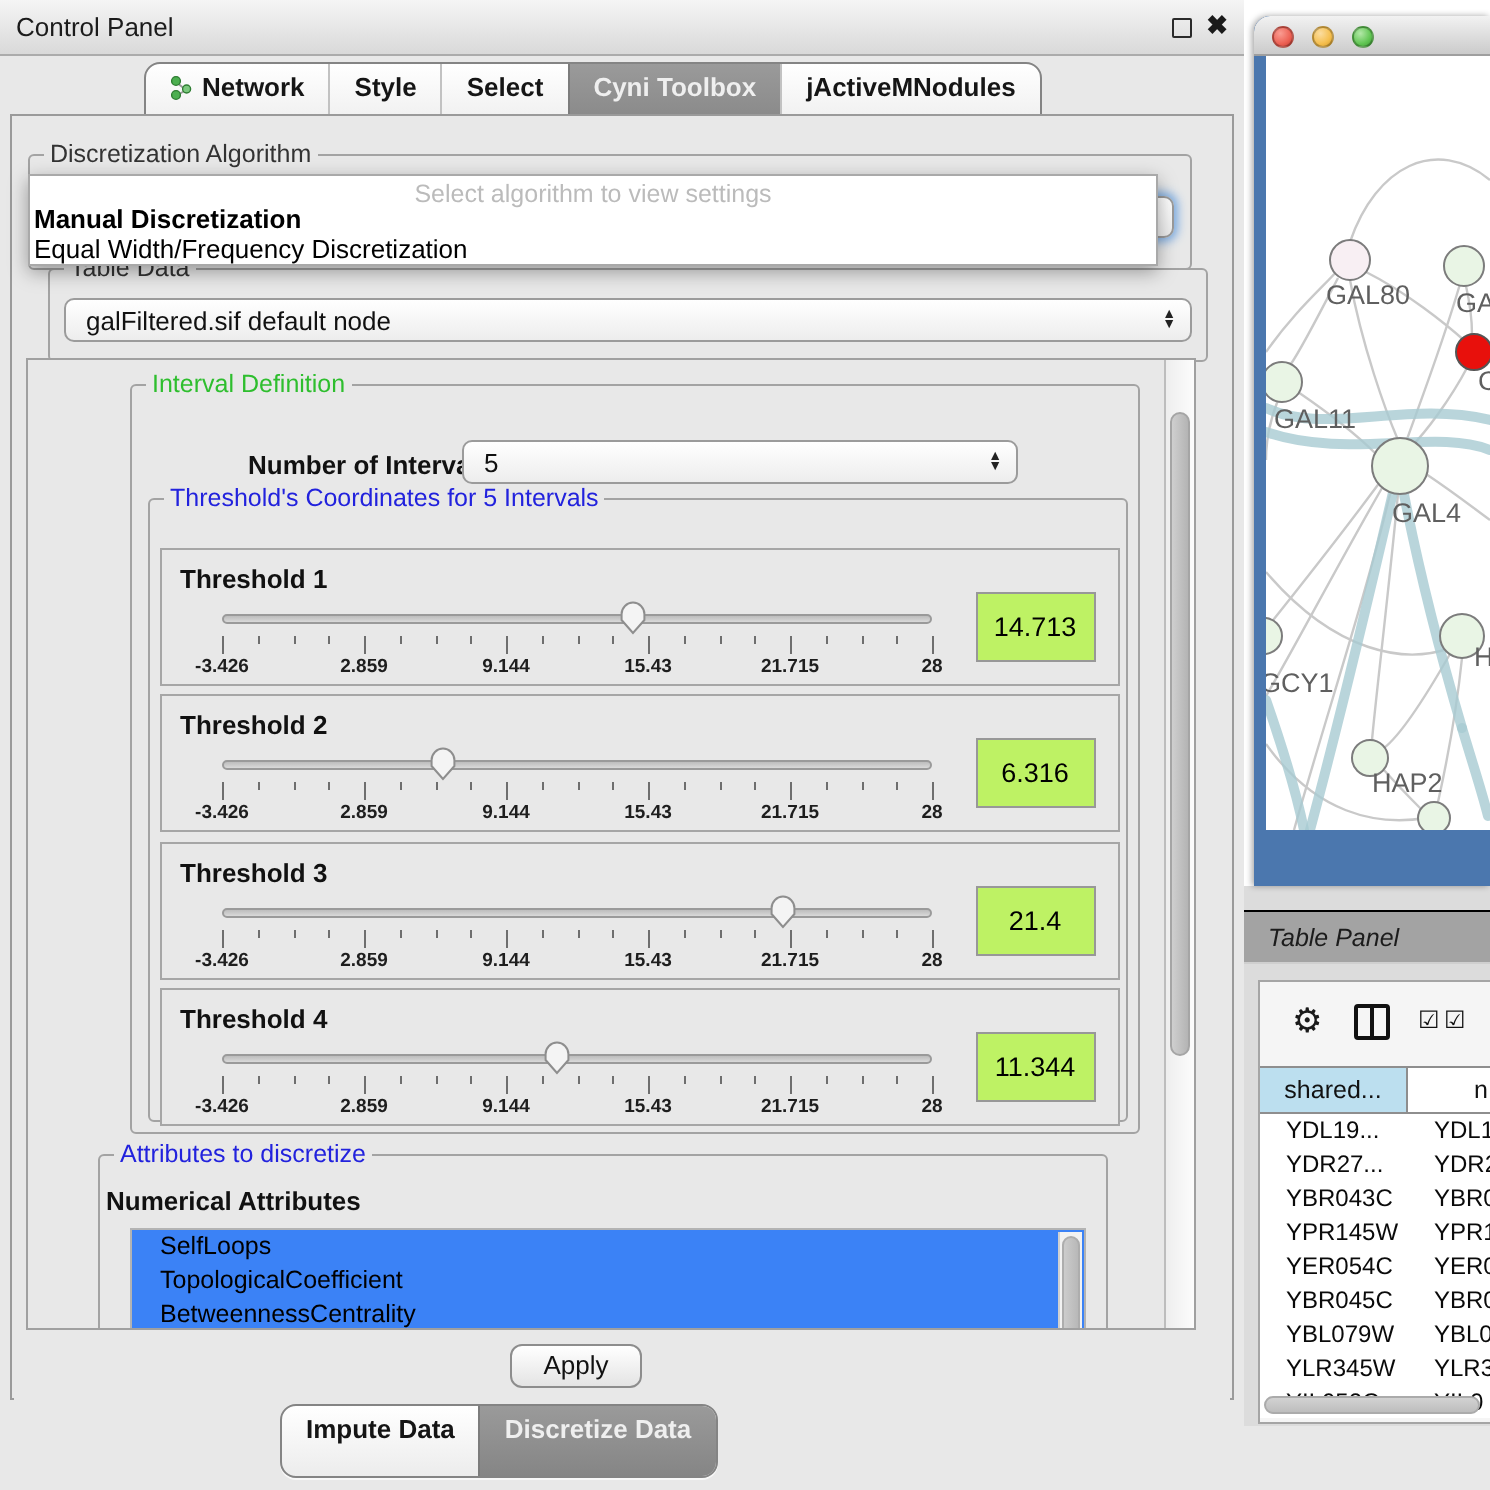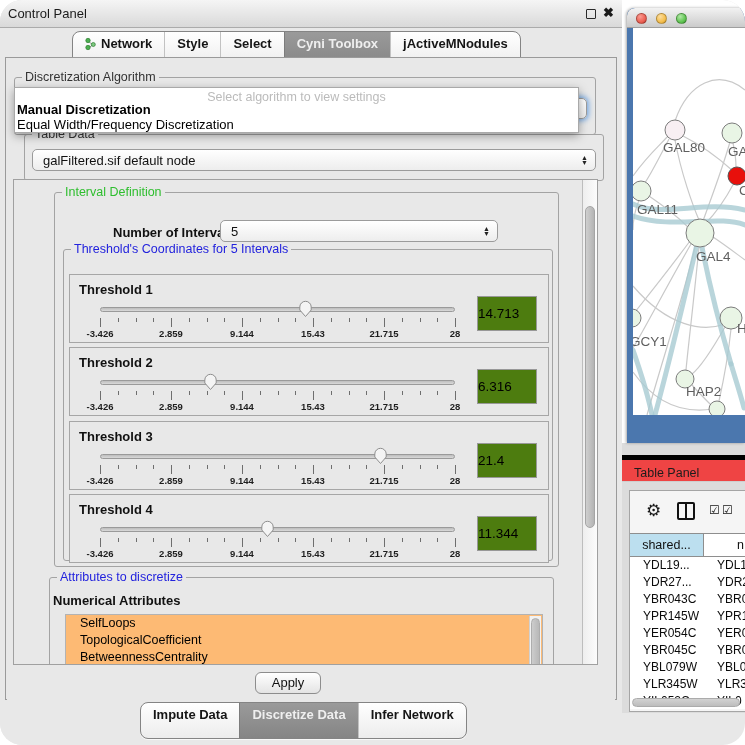--- a/index.html
+++ b/index.html
@@ -1,17 +1,17 @@
 <!DOCTYPE html>
 <html><head>
 <meta charset="utf-8">
 <style>
   * { margin:0; padding:0; box-sizing:border-box; font-family:"Liberation Sans", sans-serif; }
   html,body { background:#fff; }
-  #app { position:relative; width:745px; height:745px; background:#E8E8E8; overflow:hidden;border-radius:22px; }
+  #app { position:relative; width:745px; height:745px; background:#E8E8E8; overflow:hidden; }
 
   
   #left-panel { position:absolute; left:0; top:0; width:622px; height:745px; background:#E8E8E8; }
   .titlebar { position:absolute; left:0; top:0; width:622px; height:28px;
     background:linear-gradient(#F5F5F5,#D9D9D9); border-bottom:1px solid #ABABAB; }
   .titlebar .wtitle { position:absolute; left:8px; top:6px; font-size:13px; color:#1B1B1B; }
   .float-icon { position:absolute; right:26px; top:9px; width:10px; height:10px; border:1.6px solid #2A2A2A; border-radius:1px; }
   .close-icon { position:absolute; right:8px; top:5px; font-size:13px; font-weight:bold; color:#1A1A1A; }
 
   .tabbar { position:absolute; left:72px; top:31px; }
@@ -53,25 +53,25 @@
   .th-row { position:absolute; left:5px; width:480px; height:69px; border:1px solid #A6A6A6; background:#E8E8E8; }
   .th-label { position:absolute; left:9px; top:7px; font-size:13px; font-weight:bold; color:#111; }
   .track-wrap { position:absolute; left:30px; top:30px; width:355px; height:10px; }
   .track { position:absolute; left:0; top:2px; width:355px; height:5px;
     background:linear-gradient(#BDBDBD,#D9D9D9); border:1px solid #9A9A9A; border-radius:3px; }
   .thumb { position:absolute; top:-5px; margin-left:-7px; }
   .ticks { position:absolute; left:30px; top:43px; width:355px; height:9px; }
   .tick { position:absolute; width:1px; background:#6E6E6E; top:0; }
   .slabels { position:absolute; left:30px; top:53px; width:355px; height:12px; }
   .slabel { position:absolute; transform:translateX(-50%); font-size:9.5px; font-weight:bold; color:#1E1E1E; white-space:nowrap; }
-  .valbox { position:absolute; left:407px; top:21px; width:60px; height:35px; background:#4d7c0f; border:1px solid #989898;
-    font-size:13.5px; color:#000; text-align:left; line-height:33px; padding-right:1px; }
+  .valbox { position:absolute; left:407px; top:21px; width:60px; height:35px; background:#bef264; border:1px solid #989898;
+    font-size:13.5px; color:#000; text-align:center; line-height:33px; padding-right:1px; }
 
   .attr-header { position:absolute; font-size:13px; font-weight:bold; color:#111; }
-  .attr-list { position:absolute; background:#fdba74; border:1px solid #B3B3B3; overflow:hidden; }
+  .attr-list { position:absolute; background:#3b82f6; border:1px solid #B3B3B3; overflow:hidden; }
   .attr-list li { list-style:none; font-size:12.5px; color:#000; line-height:17px; padding-left:14px; white-space:nowrap; }
   .list-sb { position:absolute; right:1px; top:1px; bottom:1px; width:12px; background:#F2F2F2; border-left:1px solid #D0D0D0; }
   .list-sb .lthumb { position:absolute; left:1px; top:2px; width:9px; height:95%;
     background:linear-gradient(90deg,#CCCCCC,#B8B8B8); border-radius:5px; border:1px solid #ADADAD; }
 
   .apply-row { position:absolute; left:1px; right:1px; top:607px; height:35px; background:#E8E8E8; }
   .btn { position:absolute; background:linear-gradient(#FFFFFF,#E4E4E4); border:1px solid #8D8D8D; border-radius:6px;
     font-size:13px; color:#111; text-align:center; }
   #apply-btn { left:248px; top:7px; width:66px; height:22px; line-height:20px; }
 
@@ -81,22 +81,22 @@
   #right-panel { position:absolute; left:622px; top:0; width:123px; height:713px; background:#FFFFFF; overflow:hidden; }
   #rp-lower { position:absolute; left:0; top:443px; width:123px; height:302px; background:#DCDCDC; }
 
   .net-window { position:absolute; left:5px; top:8px; width:118px; height:435px; background:#4B77AE;
     border-radius:8px 0 0 0; overflow:hidden; box-shadow:-1px 0 3px rgba(0,0,0,.35); }
   .net-titlebar { position:absolute; left:0; top:0; width:118px; height:20px;
     background:linear-gradient(#F2F2F2,#CBCBCB); border-bottom:1px solid #9F9F9F; border-radius:8px 0 0 0; }
   .tl { position:absolute; top:5px; width:11px; height:11px; border-radius:50%; border:1px solid rgba(0,0,0,.25); }
   .net-canvas { position:absolute; left:6px; top:20px; width:112px; height:387px; background:#FFFFFF; overflow:hidden; }
 
-  .tp-label-bar { position:absolute; left:0; top:455px; width:123px; height:27px; background:#ef4444;
-    border-top:5px solid #000000; border-bottom:1px solid #CFCFCF; }
+  .tp-label-bar { position:absolute; left:0; top:455px; width:123px; height:27px; background:#a3a3a3;
+    border-top:1px solid #000000; border-bottom:1px solid #CFCFCF;font-style:italic; }
   .tp-label-bar span { position:absolute; left:12px; top:6px; font-size:12.5px; color:#1C1C1C; }
 
   .data-panel { position:absolute; left:7px; top:490px; width:116px; height:222px; background:#F5F5F5;
     border:1px solid #A5A5A5; border-right:none; overflow:hidden; }
   .dp-toolbar { position:absolute; left:0; top:0; width:116px; height:42px; background:#F5F5F5; }
   .gear { position:absolute; left:16px; top:9px; font-size:17px; color:#1A1A1A; }
   .cols-icon { position:absolute; left:47px; top:11px; width:18px; height:18px; border:2px solid #111; border-radius:2px; }
   .cols-icon:before { content:""; position:absolute; left:6px; top:0; width:2px; height:14px; background:#111; }
   .cbx { position:absolute; top:12px; font-size:12px; color:#111; }
   .dp-table { position:absolute; left:0; top:42px; width:170px; }
@@ -178,21 +178,21 @@
           <span>galFiltered.sif default node</span>
           <span class="stepper">
               <span>▲</span>
               <span>▼</span>
             </span>
         </div>
       </div>
 
       <div class="scrollpane">
 
-        <div class="group" style="left:40px; top:12px; width:505px; height:375px;">
+        <div class="group" style="left:51px; top:12px; width:505px; height:375px;">
           <span class="gtitle green">Interval Definition</span>
 
           <span class="num-label" style="left:38px; top:32px;padding-left:20px;">Number of Intervals</span>
           <div class="combo" style="left:165px; top:27px; width:278px; height:22px;">
             <span>5</span>
             <span class="stepper">
                 <span>▲</span>
                 <span>▼</span>
               </span>
           </div>
@@ -392,21 +392,20 @@
 
       <div class="apply-row">
         <div class="btn" id="apply-btn">Apply</div>
       </div>
     </div>
 
     <div class="bottom-tabbar">
       <div class="tabgroup" id="bottom-tabs">
           <div class="tab">Impute Data</div>
           <div class="tab sel">Discretize Data</div>
-          <div class="tab">Infer Network</div>
         </div>
     </div>
   </div>
 
   <div id="right-panel">
     <div id="rp-lower"></div>
 
     <div class="net-window">
       <div class="net-canvas">
         <svg id="net-svg" width="112" height="387" viewBox="0 0 112 387">

